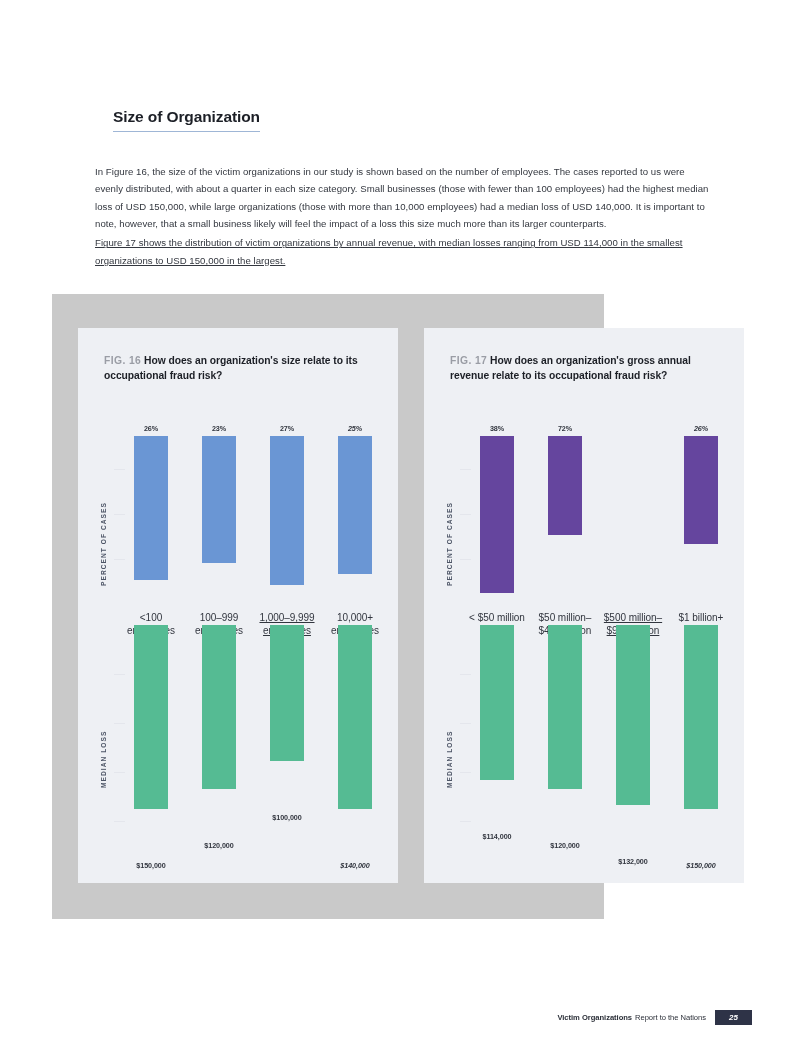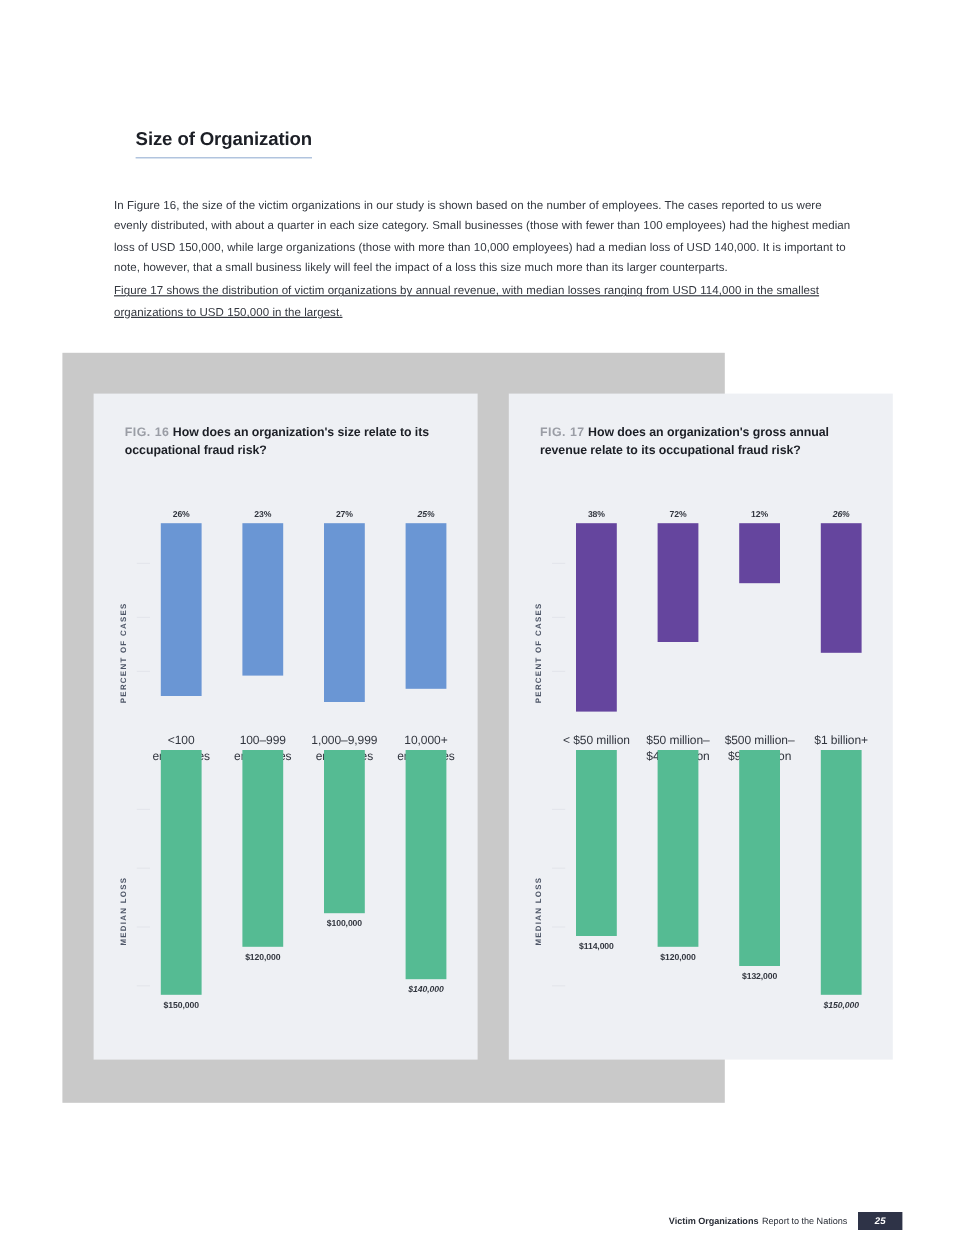--- a/index.html
+++ b/index.html
@@ -153,33 +153,34 @@
     position: absolute;
     width: 66px;
     text-align: center;
     font-size: 10px;
     line-height: 1.32;
     color: #31353e;
     letter-spacing: -0.005em;
   }
   .cat-label.i0 { left: 4px;   }
   .cat-label.i1 { left: 72px;  }
-  .cat-label.i2 { left: 140px; }
+  .cat-label.i2 { left: 140px; text-decoration: underline; }
   .cat-label.i3 { left: 208px; }
 
   
   .bar-down-wrap {
     position: absolute;
     top: 0;
     left: 0;
     width: 100%;
     height: 100%;
     display: flex;
     flex-direction: column;
     align-items: center;
+    gap: 48px;
   }
   .bar-down {
     width: 34px;
     background: #55bb93;
   }
   .bar-value-bot {
     font-size: 7.2px;
     font-weight: bold;
     color: #31353e;
     margin-top: 4px;
@@ -337,26 +338,20 @@
             <div class="bar-value-top">38%</div>
             <div class="bar-up" style="background: rgb(101, 69, 158); height: 157px;"></div>
           </div>
         </div>
         <div class="bar-slot i1">
           <div class="bar-up-wrap">
             <div class="bar-value-top">72%</div>
             <div class="bar-up" style="background: rgb(101, 69, 158); height: 99px;"></div>
           </div>
         </div>
-        <div class="bar-slot i2">
-          <div class="bar-up-wrap">
-            <div class="bar-value-top">12%</div>
-            <div class="bar-up" style="background: rgb(101, 69, 158); height: 50px;"></div>
-          </div>
-        </div>
         <div class="bar-slot i3">
           <div class="bar-up-wrap">
             <div class="bar-value-top">26%</div>
             <div class="bar-up" style="background: rgb(101, 69, 158); height: 108px;"></div>
           </div>
         </div>
       </div>
 
     <div class="cat-labels" id="fig17-cats">
         <div class="cat-label i0">

